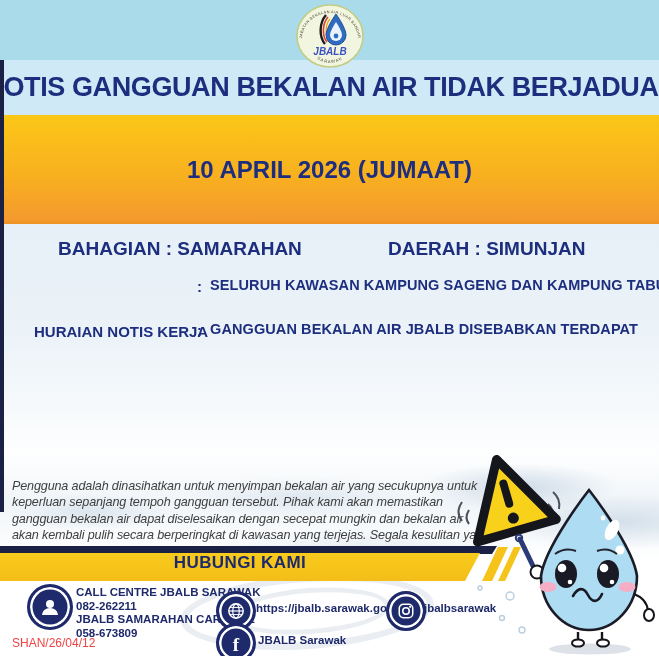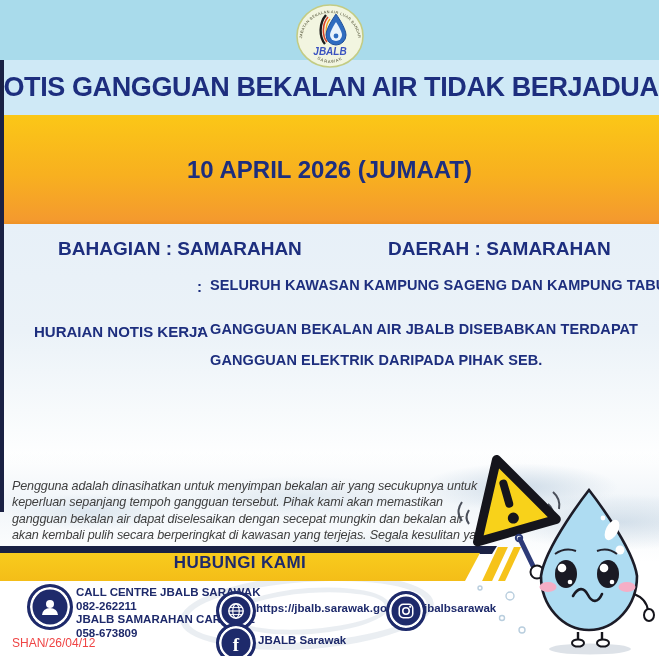--- a/index.html
+++ b/index.html
@@ -95,29 +95,28 @@
   </div>
 
   <div class="abs date-band">
     <p class="dl">10 APRIL 2026 (JUMAAT)</p>
   </div>
 
   <div class="abs left-strip"></div>
 
   <div class="abs info-band">
     <div class="abs loc" style="left:58px;top:14px;">BAHAGIAN : SAMARAHAN</div>
-    <div class="abs loc" style="left:388px;top:14px;">DAERAH : SAMARAHAN</div>
+    <div class="abs loc" style="left:388px;top:14px;">DAERAH : SIMUNJAN</div>
 
     <div class="abs row-colon" style="left:197px;top:54px;">:</div>
     <div class="abs row-value" style="left:210px;top:53px;">SELURUH KAWASAN KAMPUNG SAGENG DAN KAMPUNG TABUAN</div>
 
     <div class="abs row-label" style="left:34px;top:99px;">HURAIAN NOTIS KERJA</div>
     <div class="abs row-colon" style="left:197px;top:98px;">:</div>
     <div class="abs row-value" style="left:210px;top:97px;">GANGGUAN BEKALAN AIR JBALB DISEBABKAN TERDAPAT</div>
-    <div class="abs row-value" style="left:210px;top:128px;">GANGGUAN ELEKTRIK DARIPADA PIHAK SEB.</div>
   </div>
 
   <div class="abs water-band"></div>
   <div class="abs swirl s1"></div>
   <div class="abs swirl s2"></div>
 
   <p class="abs advisory">Pengguna adalah dinasihatkan untuk menyimpan bekalan air yang secukupnya untuk keperluan sepanjang tempoh gangguan tersebut. Pihak kami akan memastikan gangguan bekalan air dapat diselesaikan dengan secepat mungkin dan bekalan air akan kembali pulih secara berperingkat di kawasan yang terjejas. Segala kesulitan yang timbul akibat gangguan ini adalah sangat dikesali.</p>
 
   <div class="abs banner-shadow"></div>
   <div class="abs contact-banner">

